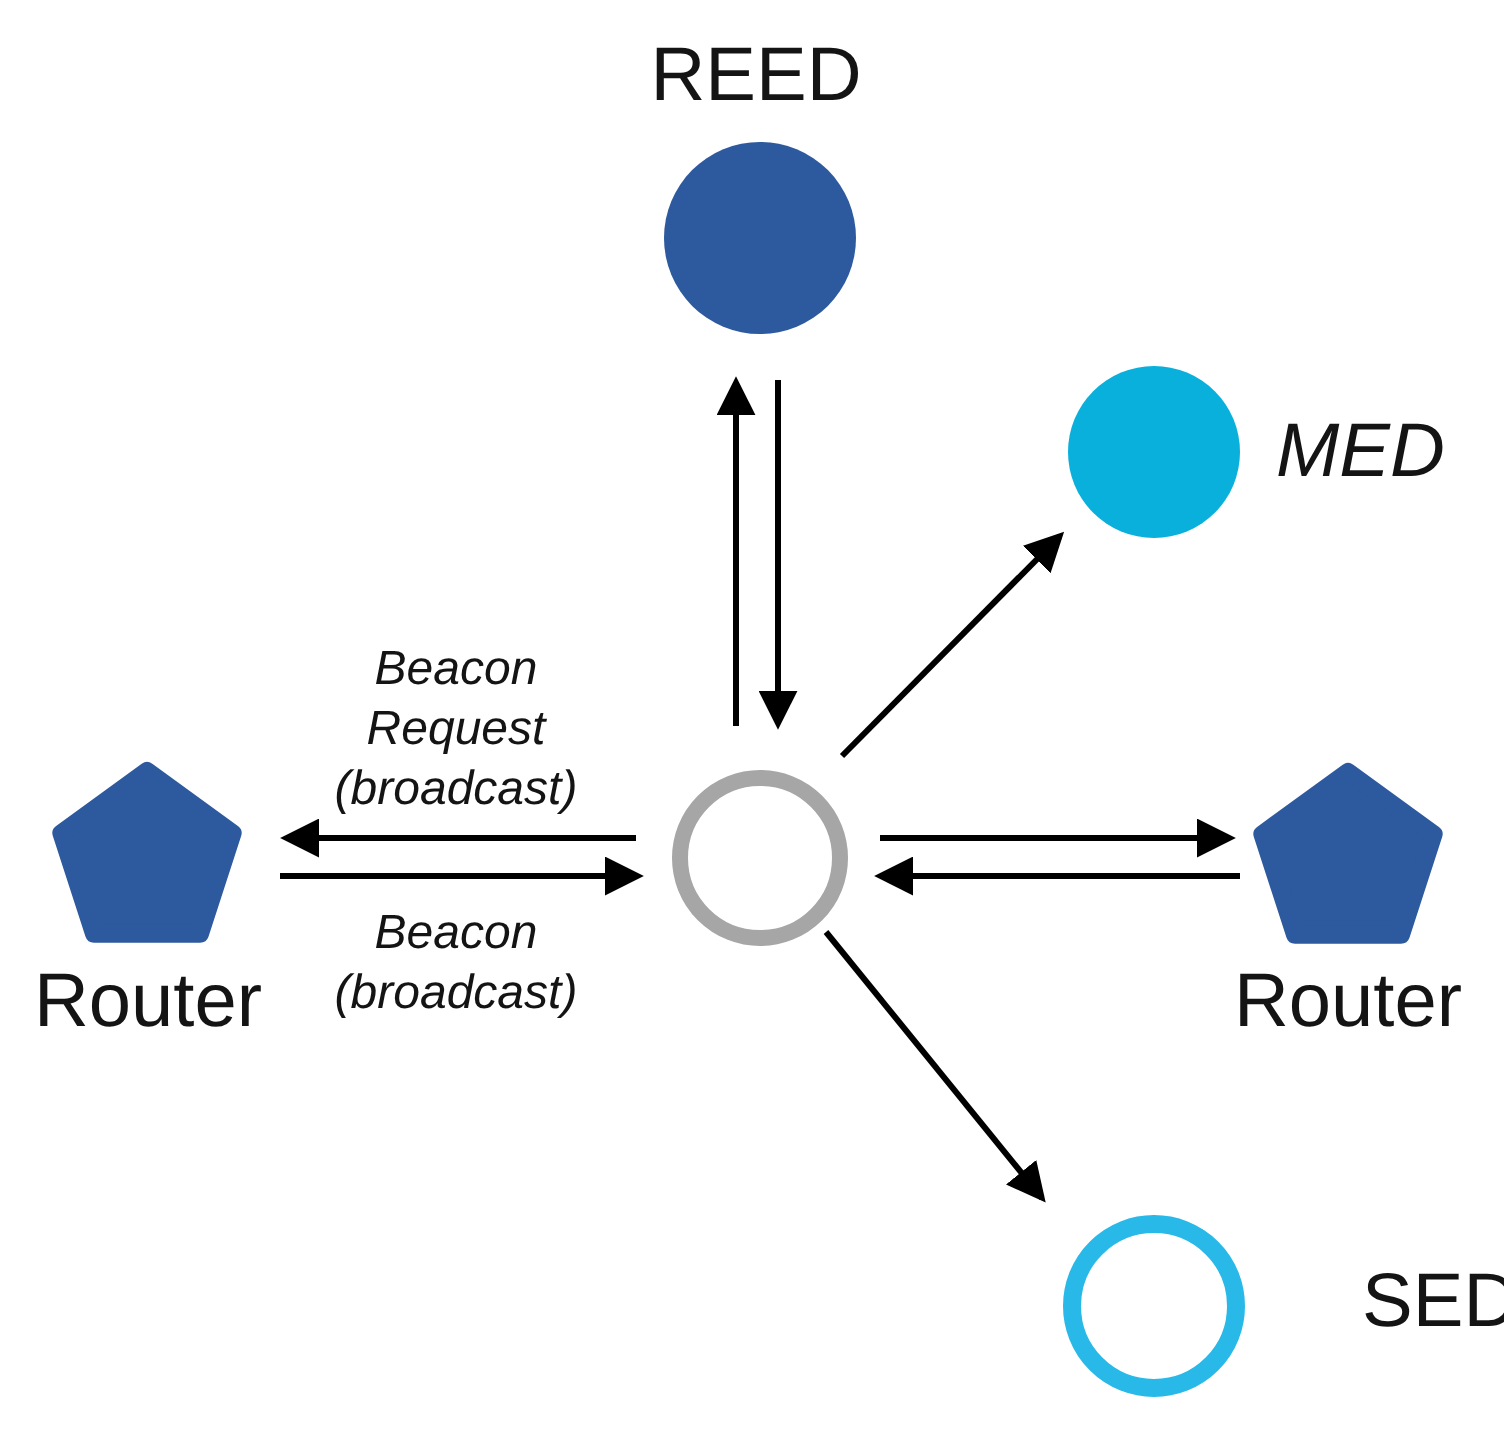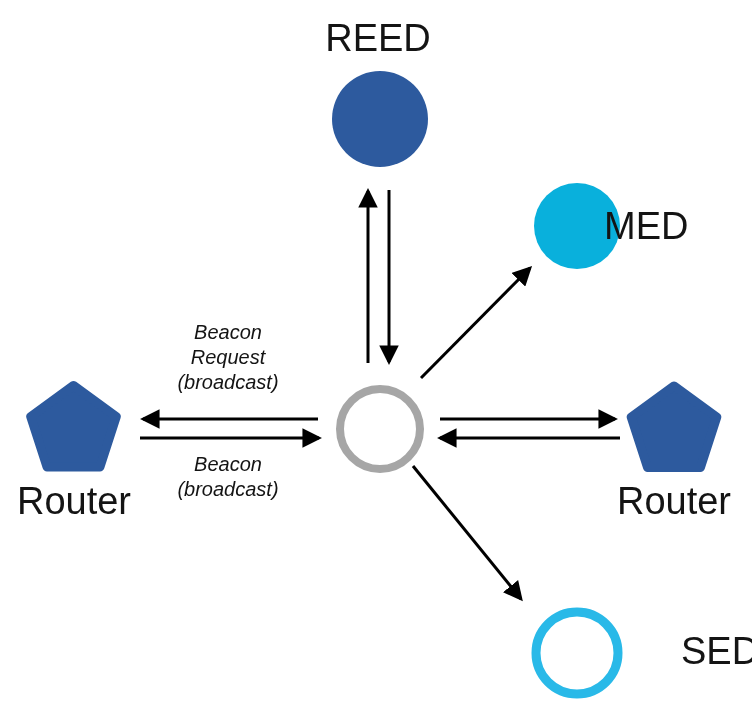--- a/index.html
+++ b/index.html
@@ -26,21 +26,21 @@
     font-weight: 400;
     color: #141414;
     white-space: nowrap;
     line-height: 1.1;
   }
   .node-label.centered { transform: translateX(-50%); }
   .node-label.vcentered { transform: translateY(-50%); }
   .edge-label {
     position: absolute;
     transform: translateX(-50%);
-    font-size: 20px;
+    font-size: 24px;
     font-style: italic;
     color: #141414;
     text-align: center;
     line-height: 1.25;
     white-space: pre-line;
   }
 </style>
 </head>
 <body>
 
@@ -76,21 +76,21 @@
       <path d="M73.5 385.5 L116.3 416.6 L100.0 466.9 L47.0 466.9 L30.7 416.6 Z" stroke-width="9" stroke-linejoin="round" stroke="#2d5a9e"></path>
     </g>
 
     <g fill="#2d5a9e">
       <path d="M674 386 L716.8 417.1 L700.5 467.4 L647.5 467.4 L631.2 417.1 Z" stroke-width="9" stroke-linejoin="round" stroke="#2d5a9e"></path>
     </g>
   </svg>
 
   <div class="node-label centered" style="left:378px; top:18px;">REED</div>
 
-  <div class="node-label vcentered" style="left:604px; top:227px;">MED</div>
+  <div class="node-label vcentered" style="left:638px; top:227px;font-style:italic;">MED</div>
 
   <div class="node-label centered" style="left:74px; top:481px;">Router</div>
 
   <div class="node-label centered" style="left:674px; top:481px;">Router</div>
 
   <div class="node-label vcentered" style="left:681px; top:652px;">SED</div>
 
   <div class="edge-label" style="left:228px; top:320px;">Beacon
 Request
 (broadcast)</div>

